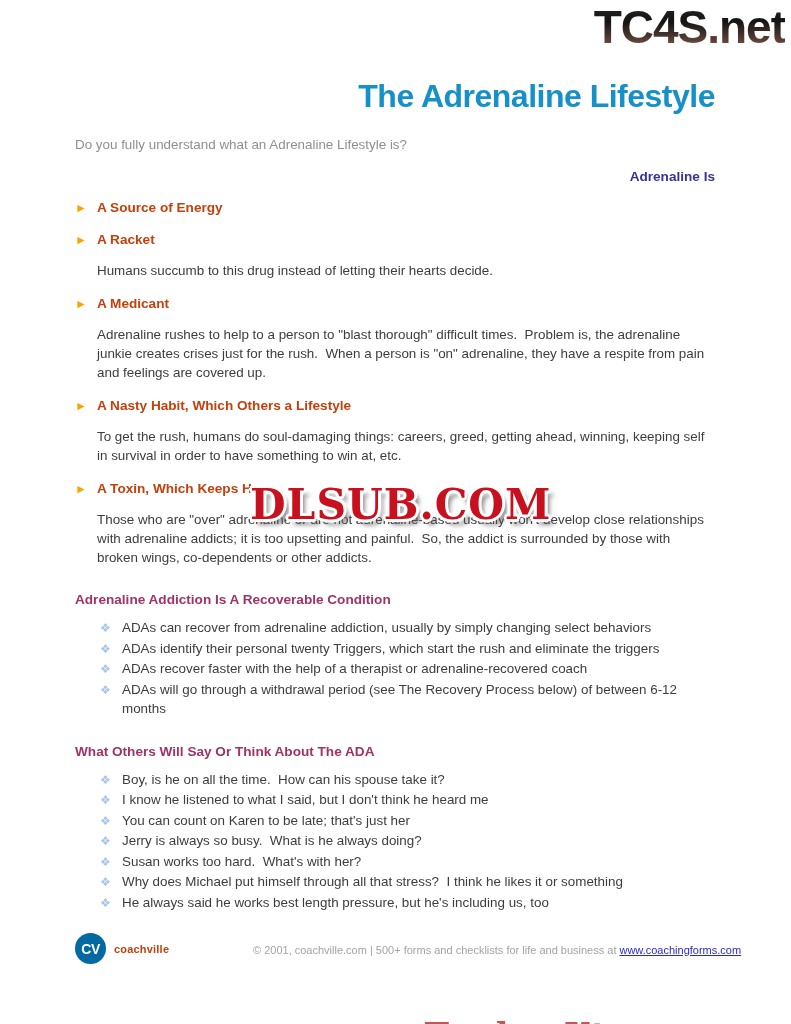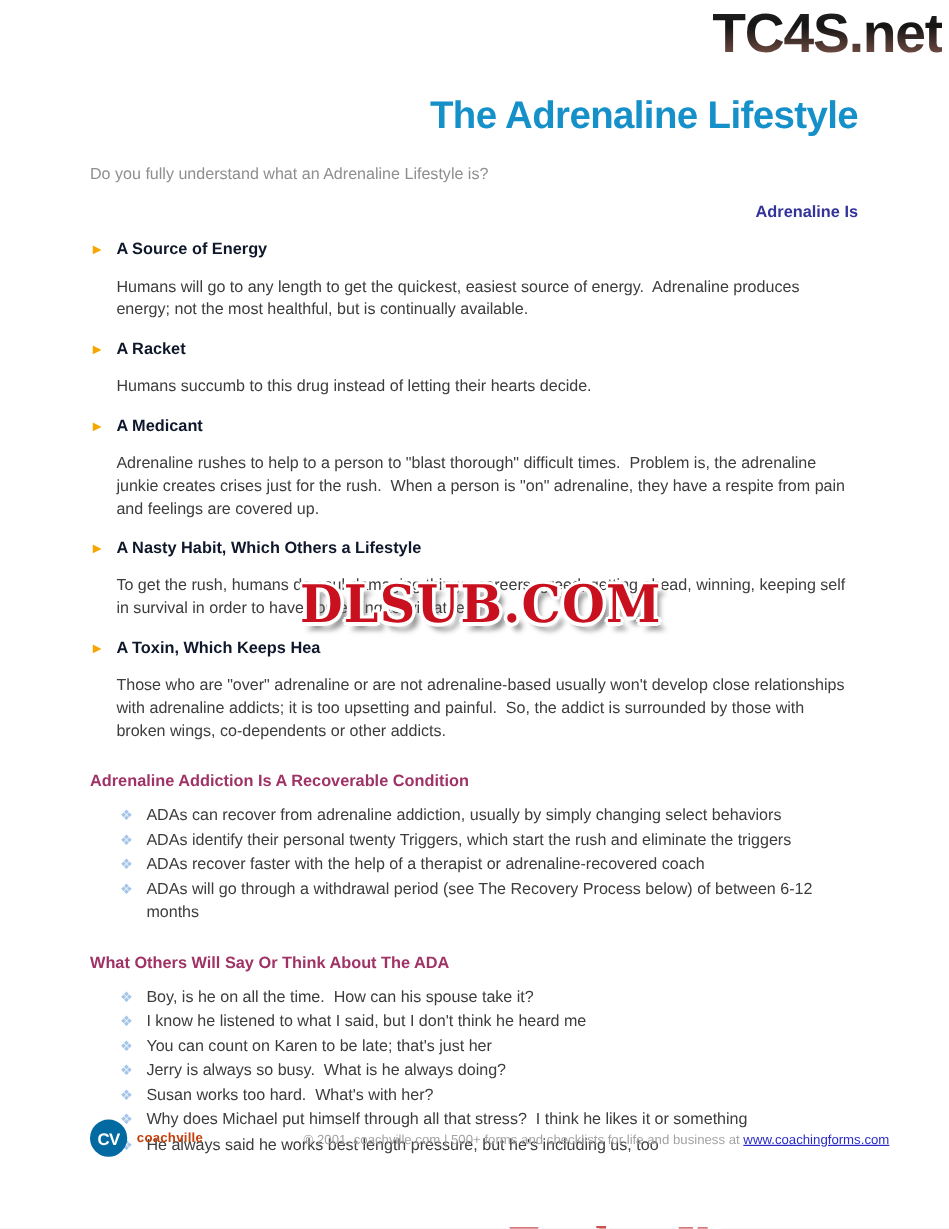--- a/index.html
+++ b/index.html
@@ -60,21 +60,21 @@
   }
   .arrow-row{
     margin-top:16px;
     display:flex;align-items:baseline;
   }
   .arrow-icon{
     width:22px;flex:0 0 22px;
     color:#f7a600;font-size:12px;line-height:15px;
   }
   .arrow-heading{
-    font-size:13.6px;font-weight:bold;color:#0f172a;
+    font-size:13.6px;font-weight:bold;color:#c2410c;
   }
   .para{
     margin:13px 0 0 22px;
     width:616px;
     font-size:13.4px;line-height:19px;color:#3d3d3d;
     white-space:pre-wrap;
   }
   .section-heading{
     margin-top:25px;
     font-size:13.6px;font-weight:bold;color:#a03366;
@@ -127,21 +127,20 @@
     <h1 class="doc-title">The Adrenaline Lifestyle</h1>
 
     <div class="subtitle">Do you fully understand what an Adrenaline Lifestyle is?</div>
 
     <div class="intro-heading">Adrenaline Is</div>
 
     <div class="arrow-row">
       <span class="arrow-icon">►</span>
       <span class="arrow-heading">A Source of Energy</span>
     </div>
-    <div class="para">Humans will go to any length to get the quickest, easiest source of energy.  Adrenaline produces energy; not the most healthful, but is continually available.</div>
 
     <div class="arrow-row">
       <span class="arrow-icon">►</span>
       <span class="arrow-heading">A Racket</span>
     </div>
     <div class="para">Humans succumb to this drug instead of letting their hearts decide.</div>
 
     <div class="arrow-row">
       <span class="arrow-icon">►</span>
       <span class="arrow-heading">A Medicant</span>

